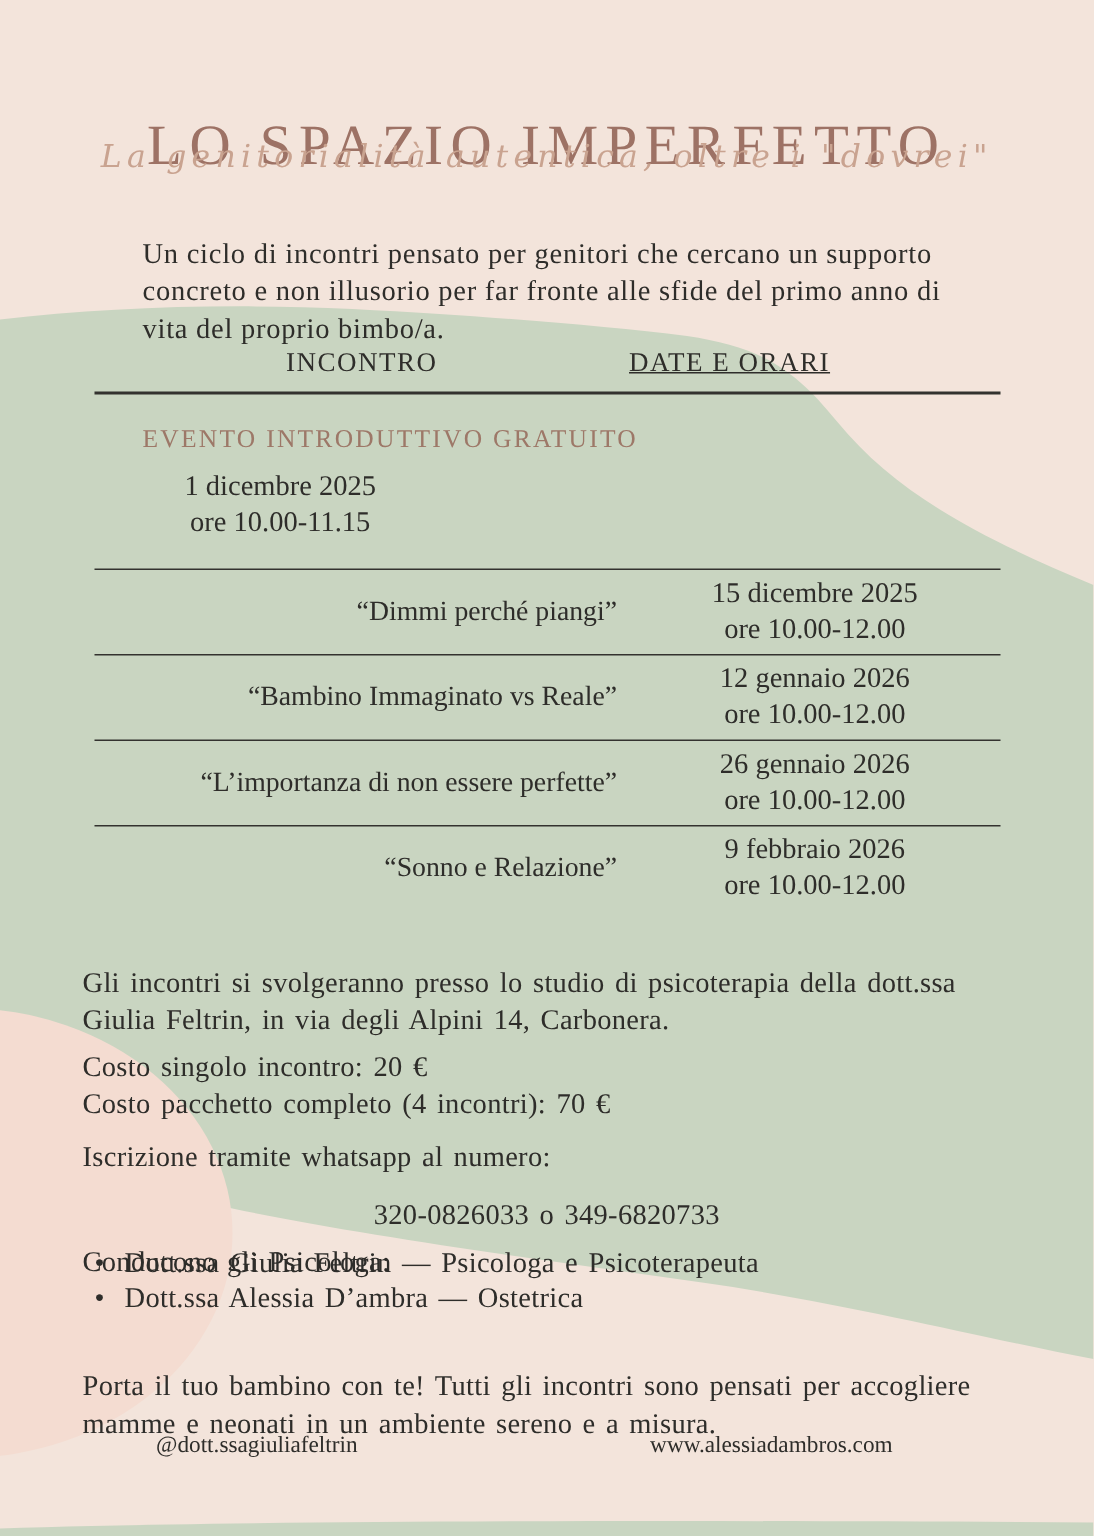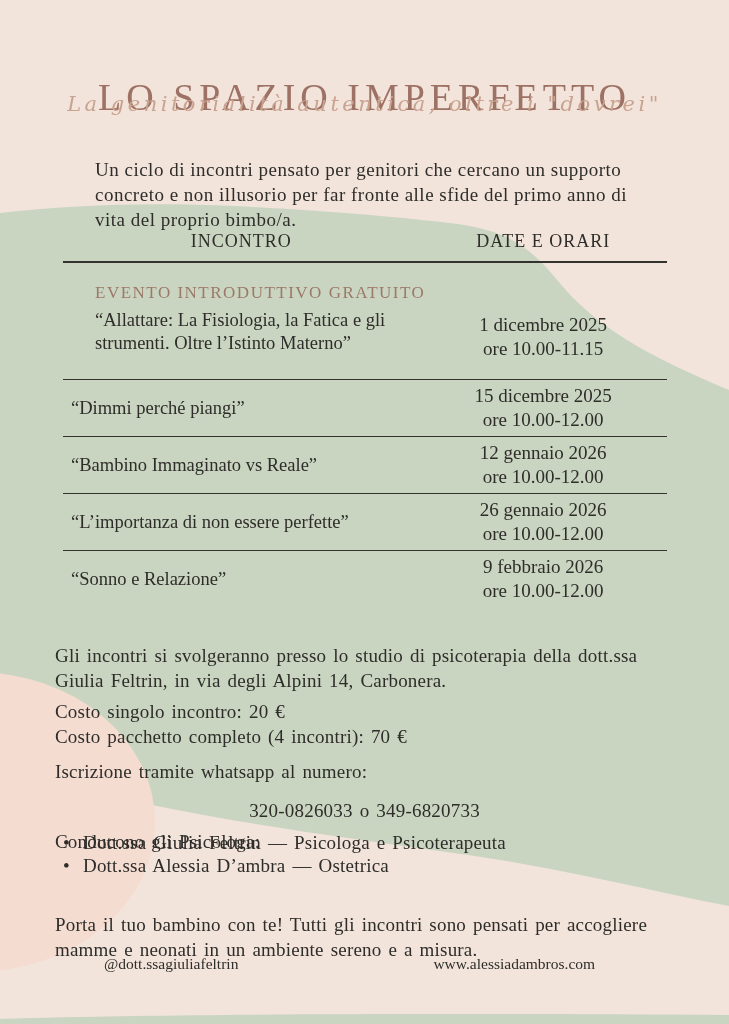--- a/index.html
+++ b/index.html
@@ -12,26 +12,26 @@
          letter-spacing:5px;color:var(--title,#9d7265);font-weight:400;}
   .subtitle{top:92px;left:0;width:729px;text-align:center;font-style:italic;
             font-family:"DejaVu Serif",serif;font-size:21px;letter-spacing:3.5px;
             color:var(--subtitle,#c9a390);}
   .intro{top:138px;left:95px;width:565px;font-size:19px;line-height:25px;letter-spacing:.5px;}
 
   .table{top:231px;left:63px;width:604px;}
   .thead{display:flex;font-size:18px;letter-spacing:1px;padding-bottom:9px;
          border-bottom:2px solid #33322f;}
   .thead .c1{width:59%;text-align:center;}
-  .thead .c2{width:41%;text-align:center;}
+  .thead .c2{width:41%;text-decoration:underline;}
   .free-label{padding:8px 0 2px 32px;font-size:17px;letter-spacing:1.5px;
               color:var(--accent,#9d7868);margin-top:12px;}
   .row{display:flex;align-items:center;min-height:54px;}
   .row + .row{border-top:1.6px solid #33322f;}
-  .row .c1{width:59%;text-align:left;font-size:18.5px;line-height:23px;padding:4px 8px;box-sizing:border-box;}
+  .row .c1{width:59%;text-align:right;font-size:18.5px;line-height:23px;padding:4px 8px;box-sizing:border-box;}
   .row .c2{width:41%;text-align:center;font-size:19px;line-height:24px;padding:4px 0;}
   .row:first-child{min-height:74px;align-items:flex-start;}
   .row:first-child .c1{text-align:left;padding-left:32px;padding-right:20px;}
   .row:first-child .c2{padding-top:8px;}
 
   .para{left:55px;width:608px;font-size:19px;line-height:25px;letter-spacing:.2px;word-spacing:2px;}
   .p-location{top:624px;}
   .p-price1{top:680px;}
   .p-price2{top:705px;}
   .p-signup{top:740px;}
@@ -64,21 +64,20 @@
 <p class="layer intro">Un ciclo di incontri pensato per genitori che cercano un supporto concreto e non illusorio per far fronte alle sfide del primo anno di vita del proprio bimbo/a.</p>
 
 <div class="layer table">
   <div class="thead">
     <div class="c1">INCONTRO</div>
     <div class="c2">DATE E ORARI</div>
   </div>
   <div class="free-label">EVENTO INTRODUTTIVO GRATUITO</div>
   <div>
   <div class="row">
-    <div class="c1 row-title">“Allattare: La Fisiologia, la Fatica e gli strumenti. Oltre l’Istinto Materno”</div>
     <div class="c2">
       <div class="row-date">1 dicembre 2025</div>
       <div class="row-time">ore 10.00-11.15</div>
     </div>
   </div>
 
   <div class="row">
     <div class="c1 row-title">“Dimmi perché piangi”</div>
     <div class="c2">
       <div class="row-date">15 dicembre 2025</div>

